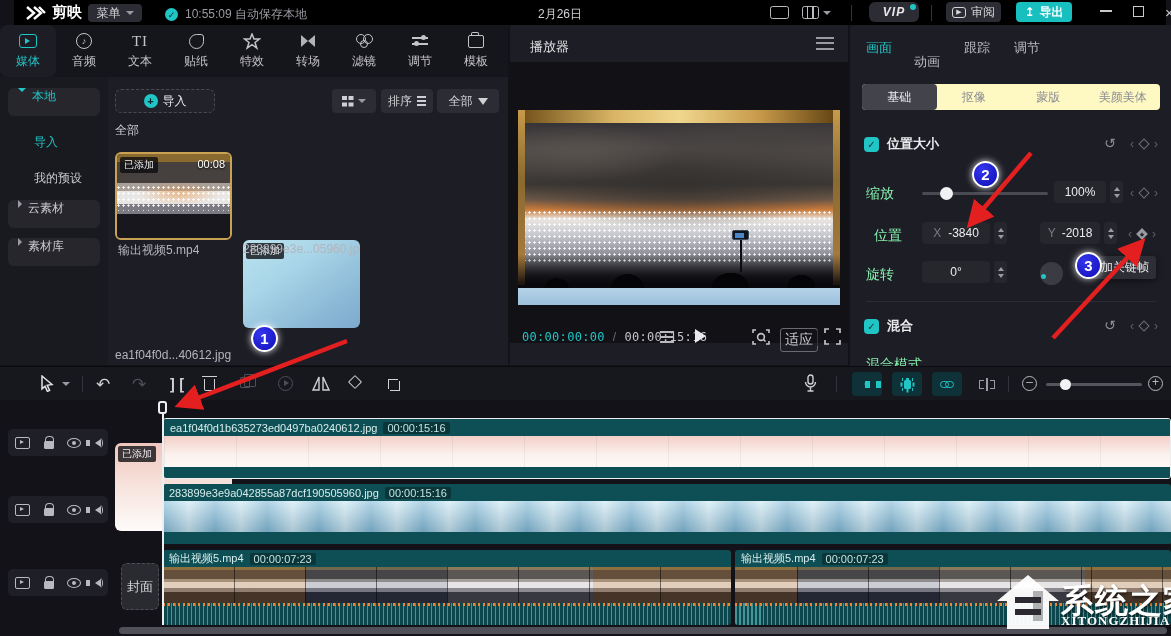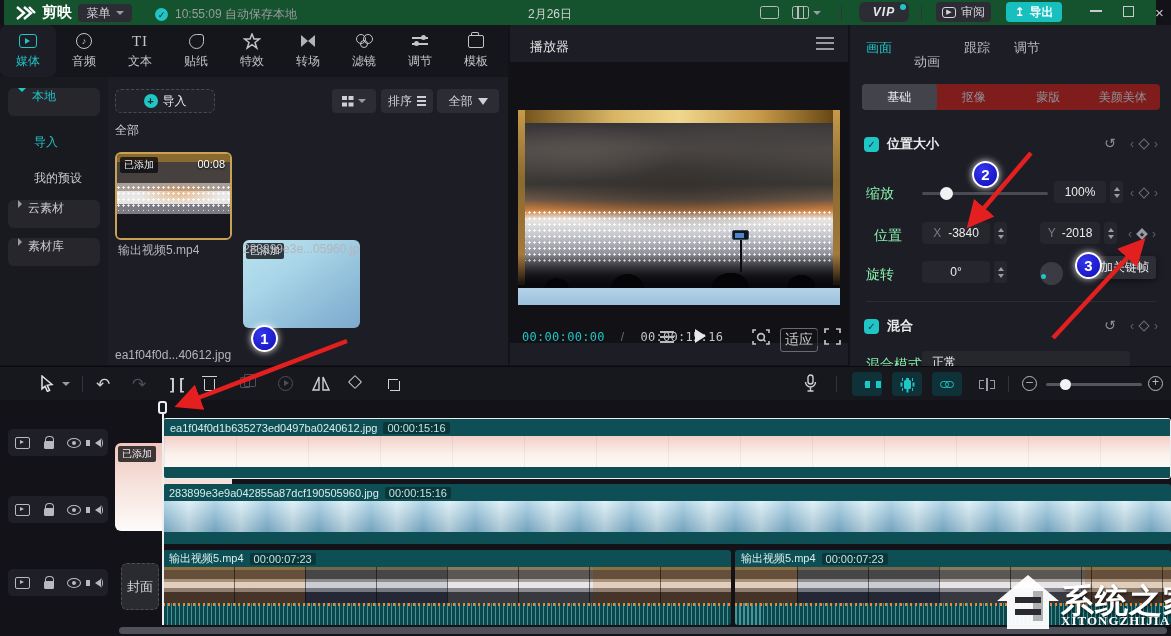--- a/index.html
+++ b/index.html
@@ -6,21 +6,21 @@
 html,body{width:1171px;height:636px;overflow:hidden}
 body{background:#0d0d12;font-family:"Liberation Sans","DejaVu Sans",sans-serif;color:#c9c9ce;font-size:12px}
 #app{position:relative;width:1171px;height:636px;background:#121218}
 .abs{position:absolute}
 .row{display:flex;align-items:center}
 .btn{background:#2c2c34;border-radius:4px;display:flex;align-items:center;justify-content:center;gap:5px;color:#d6d6da}
 .teal{color:#20c5c5}
 .mono{font-family:"DejaVu Sans Mono","Liberation Mono",monospace}
 
 
-#titlebar{left:4px;top:0;width:1152px;height:25px;background:#14532d}
+#titlebar{left:14px;top:0;width:1152px;height:25px;background:#000000}
 .win-glyph{color:#c9c9ce;font-size:13px}
 .caret{width:0;height:0;border-left:4px solid transparent;border-right:4px solid transparent;border-top:4px solid #9a9aa2;display:inline-block}
 .caret.teal-c{border-top-color:#20c5c5}
 .tri-right{width:0;height:0;border-top:4px solid transparent;border-bottom:4px solid transparent;border-left:4px solid #9a9aa2;display:inline-block}
 .check-dot{width:13px;height:13px;border-radius:50%;background:#20c5c5;color:#06202a;font-size:9px;font-weight:bold;display:flex;align-items:center;justify-content:center}
 .vip-dot{position:absolute;right:3px;top:2px;width:6px;height:6px;border-radius:50%;background:#20c5c5}
 
 
 #navtabs{left:0;top:25px;width:508px;height:52px;background:#15151c;display:flex}
 .navtab{width:56px;height:52px;display:flex;flex-direction:column;align-items:center;justify-content:center;gap:3px;color:#c3c3c8;font-size:12px}
@@ -87,21 +87,21 @@
 #preview .phone::after{content:"";position:absolute;left:7px;top:9px;width:2px;height:32px;background:#0c0c12}
 .timecode{font-size:12px;letter-spacing:.3px}
 .icon-frames{width:14px;height:12px;background:repeating-linear-gradient(180deg,#b9b9bf 0 2px,transparent 2px 5px)}
 .play-tri{width:0;height:0;border-top:7px solid transparent;border-bottom:7px solid transparent;border-left:11px solid #e8e8ec}
 .fitbtn{border:1px solid #6a6a72;border-radius:3px;color:#c9c9ce;font-size:14px;padding:2px 4px}
 
 
 #inspector{left:850px;top:25px;width:321px;height:341px;background:#1d1d25;overflow:hidden}
 .itab{font-size:13px;color:#b9b9bf}
 .itab.active{color:#20c5c5;font-weight:normal}
-#subtabs{position:absolute;left:12px;top:59px;width:298px;height:26px;background:#7f1d1d;border-radius:4px;display:flex}
+#subtabs{position:absolute;left:12px;top:59px;width:298px;height:26px;background:#fef9c3;border-radius:4px;display:flex}
 .subtab{flex:1;display:flex;align-items:center;justify-content:center;font-size:12px;color:#8e8e95;border-radius:4px}
 .subtab.active{background:#43434c;color:#f0f0f2}
 .chk{width:15px;height:15px;border-radius:4px;background:#20c5c5;color:#10313a;font-size:10px;font-weight:bold;display:flex;align-items:center;justify-content:center}
 .sec-title{font-size:13px;font-weight:bold;color:#ececef}
 .reset-g{font-size:14px;color:#8e8e95}
 .kf-nav{display:flex;align-items:center;gap:6px;color:#62626a;font-size:12px}
 .kf-d{width:8px;height:8px;border:1.4px solid #6e6e76;transform:rotate(45deg)}
 .kf-d.filled{background:#9a9aa2;border-color:#9a9aa2;position:relative}
 .kf-d.filled::after{content:"";position:absolute;left:2px;top:2px;width:2.5px;height:2.5px;background:#2a2a30}
 .ilabel{font-size:14px;color:#86efac}
@@ -351,21 +351,21 @@
         <div class="sky"></div>
         <div class="sparkle" style="top:52%;height:26%"></div>
         <div class="goldtop"></div>
         <div class="goldside" style="left:0"></div>
         <div class="goldside" style="right:0"></div>
         <div class="silh"></div>
         <div class="phone"></div>
         <div class="bluestrip"></div>
       </div>
     </div>
-    <div class="abs row timecode" style="left:12px;top:305px;gap:16px">
+    <div class="abs row timecode" style="left:12px;top:305px;gap:8px">
       <span class="teal mono">00:00:00:00</span>
       <span style="color:#6a6a72">/</span>
       <span class="mono" style="color:#c4c4ca">00:00:15:16</span>
     </div>
     <span class="abs icon-frames" style="left:150px;top:306px"></span>
     <span class="abs play-tri" style="left:185px;top:304px"></span>
     <svg class="abs" style="left:242px;top:303px" width="18" height="18" viewBox="0 0 18 18">
         <path d="M1 5 V2 H4 M14 2 H17 V5 M17 13 V16 H14 M4 16 H1 V13" stroke="#c4c4ca" stroke-width="1.6" fill="none"></path>
         <circle cx="9" cy="9" r="3.4" stroke="#c4c4ca" stroke-width="1.6" fill="none"></circle>
         <path d="M11.5 11.5 L13.5 13.5" stroke="#c4c4ca" stroke-width="1.6"></path>
@@ -455,21 +455,20 @@
       <span class="sec-title">混合</span>
     </div>
     <span class="abs reset-g" style="left:254px;top:292px">↺</span>
     <div class="abs kf-nav" style="left:280px;top:294px">
         <span>‹</span>
         <span class="kf-d"></span>
         <span>›</span>
       </div>
 
     <span class="abs ilabel" style="left:16px;top:331px">混合模式</span>
-    <div class="abs valbox" style="left:72px;top:326px;width:208px;justify-content:flex-start;padding-left:10px">正常</div>
   </div>
 
   <div class="abs" id="tl-toolbar">
     <svg class="abs" style="left:40px;top:8px" width="14" height="17" viewBox="0 0 14 17">
         <path d="M2 1 L12 9.5 L7.2 10.3 L9.6 15.4 L7.4 16.4 L5 11.3 L2 13.8 Z" fill="none" stroke="#e2e2e6" stroke-width="1.5"></path>
       </svg>
     <span class="abs caret" style="left:62px;top:15px"></span>
     <div class="abs vdiv" style="left:82px;top:9px"></div>
     <span class="abs tbtn" style="left:96px;top:7px;font-size:17px">↶</span>
     <span class="abs tbtn dis" style="left:132px;top:7px;font-size:17px">↷</span>

